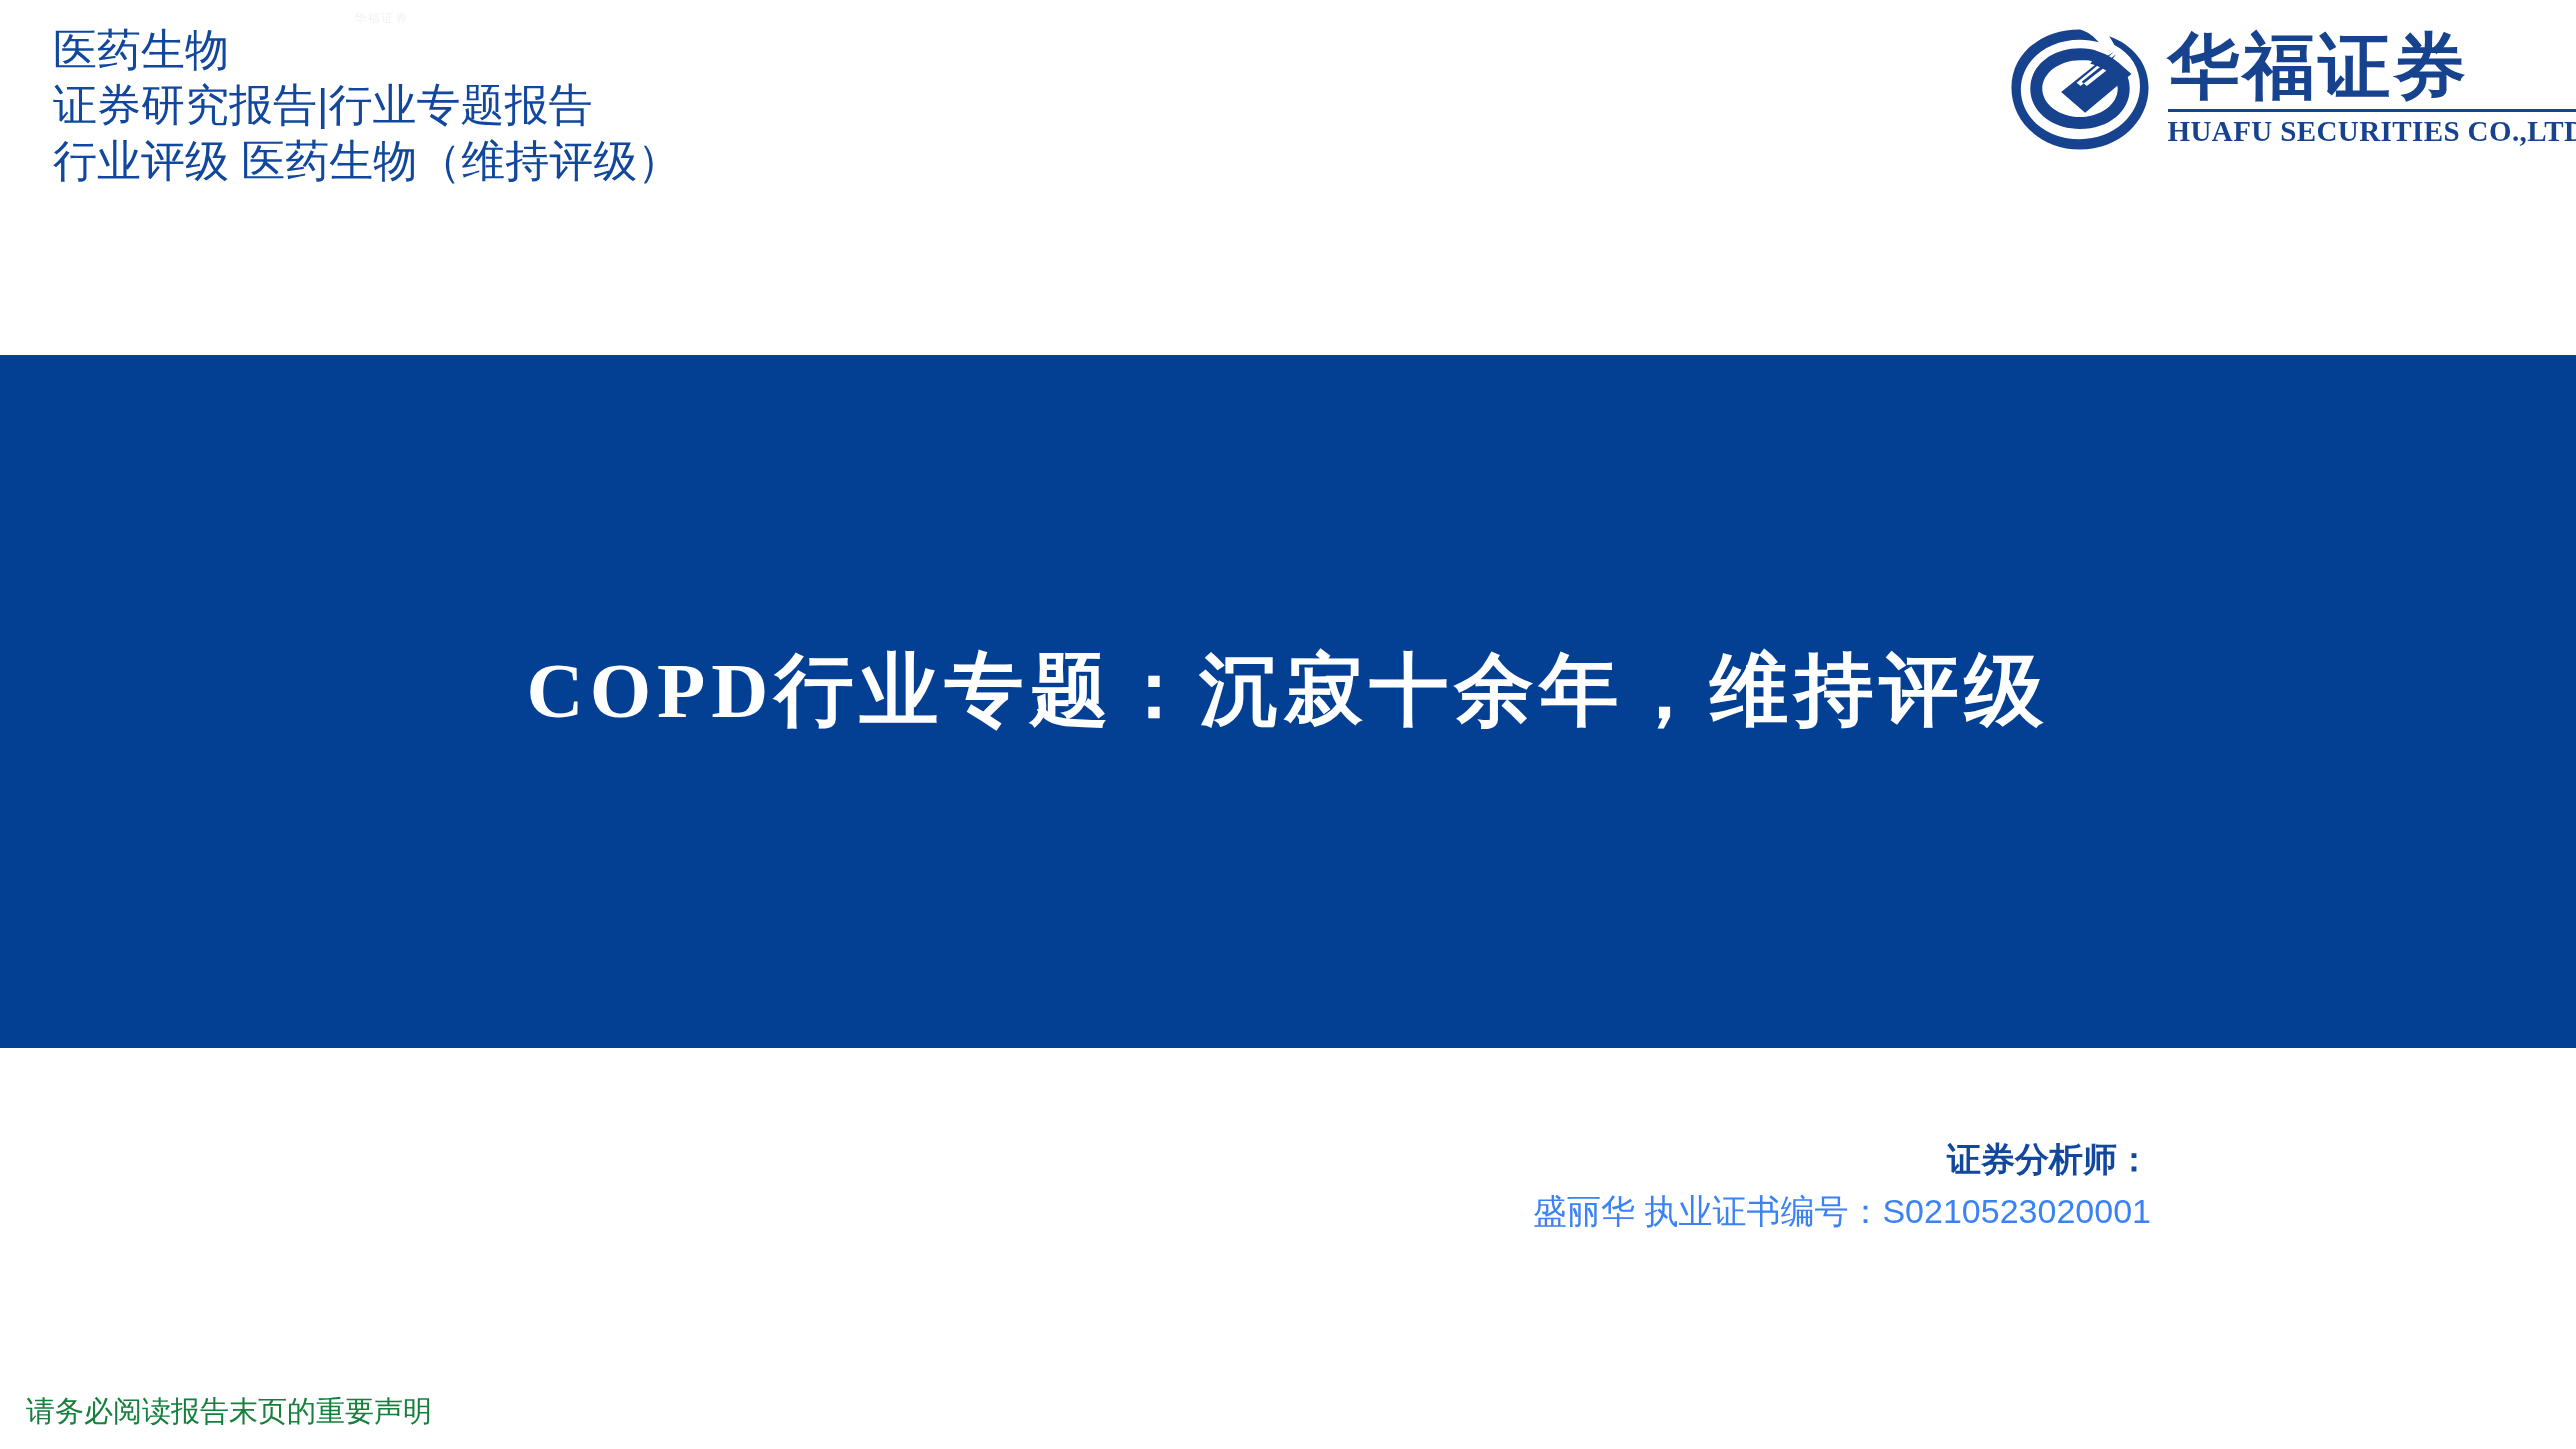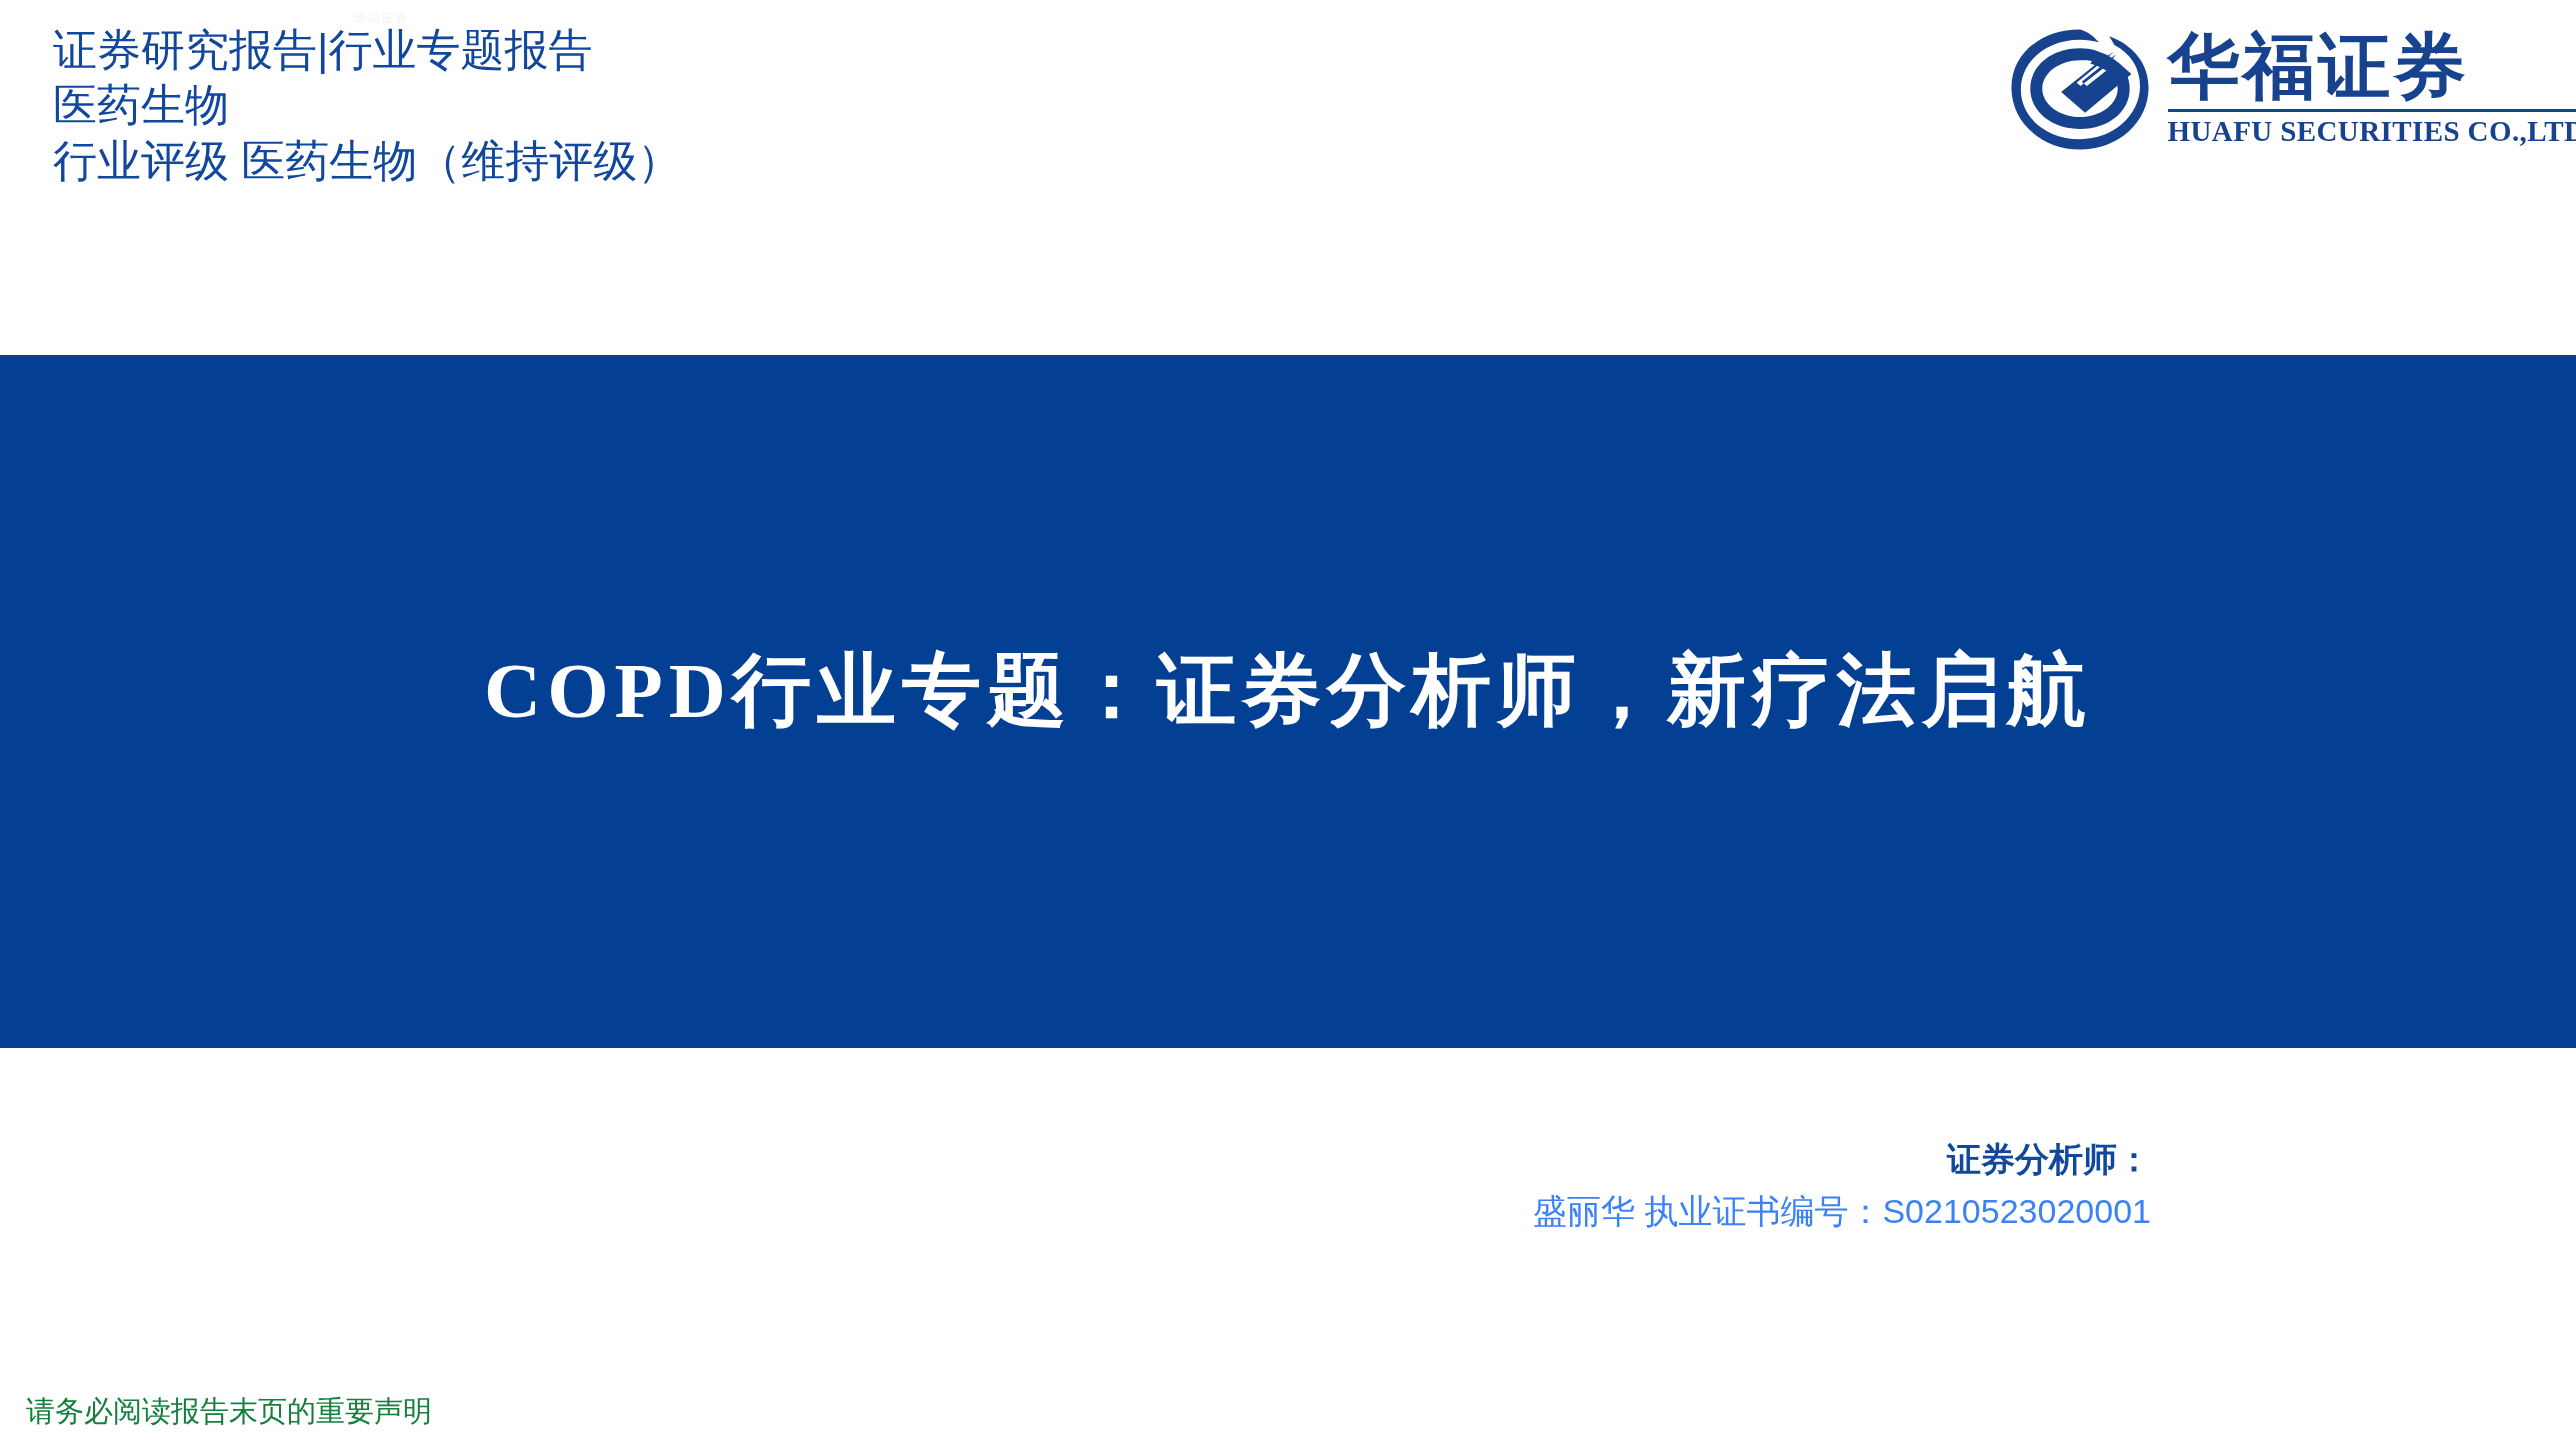--- a/index.html
+++ b/index.html
@@ -170,22 +170,22 @@
   }
 </style>
 </head>
 <body>
 
 <div class="cover-header">
 
   <div class="watermark">华福证券</div>
 
   <div class="header-text-block">
+    <span class="header-line">医药生物</span>
     <span class="header-line">证券研究报告|行业专题报告</span>
-    <span class="header-line">医药生物</span>
     <span class="header-line">行业评级 医药生物（维持评级）</span>
   </div>
 
   <div class="brand-logo">
     <svg class="logo-mark" viewBox="0 0 168 148" aria-hidden="true">
       <path fill="#16428E" d="
         M84 4
         C 39 4 4 32 4 72
         C 4 112 39 144 84 144
         C 129 144 164 112 164 72
@@ -233,21 +233,21 @@
 
     <div class="logo-wordmark">
       <div class="logo-cn">华福证券</div>
       <div class="logo-rule"></div>
       <div class="logo-en">HUAFU SECURITIES CO.,LTD.</div>
     </div>
   </div>
 </div>
 
 <div class="title-band">
-  <div class="cover-title">COPD行业专题：证券分析师，新疗法启航</div>
+  <div class="cover-title">COPD行业专题：沉寂十余年，维持评级</div>
 </div>
 
 <div class="analyst-block">
   <div class="analyst-heading">证券分析师：</div>
   <div class="analyst-detail">盛丽华 执业证书编号：S0210523020001</div>
 </div>
 
 <div class="cover-footer">请务必阅读报告末页的重要声明</div>
 
 

